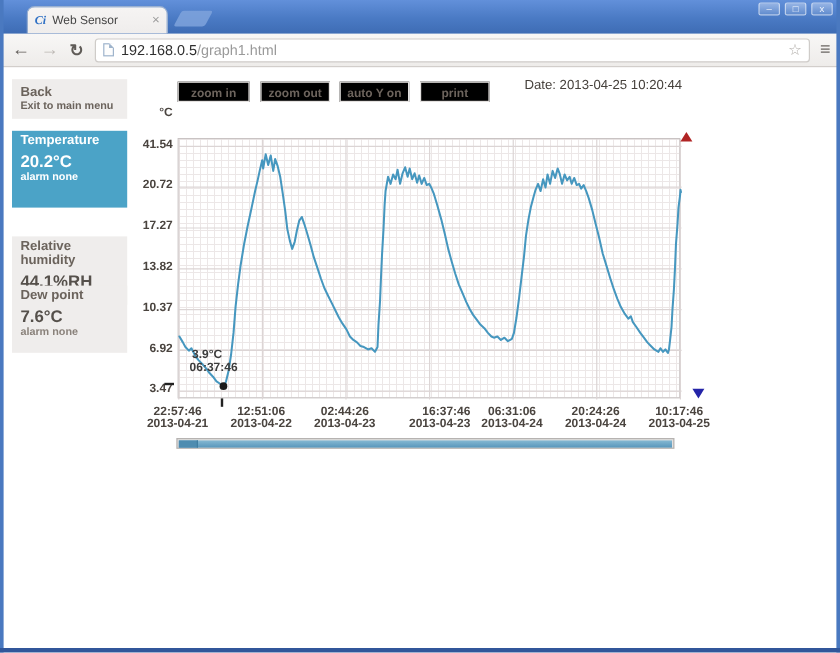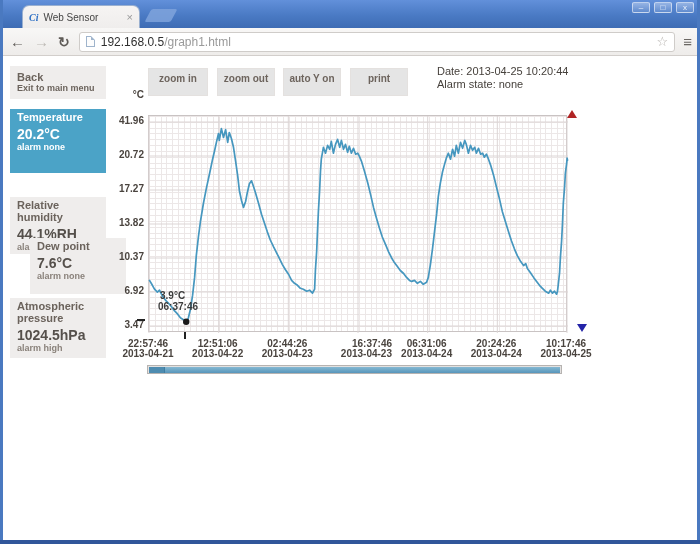--- a/index.html
+++ b/index.html
@@ -52,25 +52,25 @@
   .side-box { position:absolute; left:7px; width:96px; background:#efedec; padding:2px 7px; cursor:pointer; }
   .side-box .t  { font-size:11px; font-weight:bold; color:#6b635c; line-height:12px; }
   .side-box .v  { font-size:14px; font-weight:bold; color:#55504b; margin-top:4px; line-height:15px; }
   .side-box .a  { font-size:9px;  font-weight:bold; color:#8a827b; line-height:10px; }
   .side-box.sel { background:#4ba3c7; }
   .side-box.sel .t, .side-box.sel .v, .side-box.sel .a { color:#fff; }
   #box-back { top:10px; height:33px; padding-top:5px; }
   #box-back .sub { font-size:9px; font-weight:bold; color:#6b635c; }
   #box-temp { top:53px; height:64px; }
   #box-hum  { top:121px; height:57px;margin-top:20px; }
-  #box-dew  { top:182px; height:56px;margin-left:20px; }
+  #box-dew  { top:182px; height:56px; }
   #box-pres { top:242px; height:60px; }
 
   
-  .gbtn { position:absolute; top:12px; height:28px; background:#e5e5e5; border:1px solid #e4e1df;
+  .gbtn { position:absolute; top:12px; height:17px; background:#000000; border:1px solid #e4e1df;
     font-family:"Liberation Sans", sans-serif; font-size:10px; font-weight:bold; color:#6d645d;
     text-align:center; line-height:19px; cursor:pointer; }
   #btn-zoom-in  { left:145px; width:60px; }
   #btn-zoom-out { left:214px; width:58px; }
   #btn-auto-y   { left:280px; width:58px;text-align:center; }
   #btn-print    { left:347px; width:58px; }
   #status { position:absolute; left:434px; top:9px; font-size:11px; font-weight:normal; color:#46413c; line-height:13px; }
 
   
   #chart { position:absolute; left:145px; top:59px; width:419px; height:217px; }
@@ -156,40 +156,34 @@
       <div class="v">44.1%RH</div>
       <div class="a">alarm none</div>
     </div>
 
     <div class="side-box" id="box-dew">
       <div class="t">Dew point</div>
       <div class="v">7.6°C</div>
       <div class="a">alarm none</div>
     </div>
 
-    <div class="side-box" id="box-pres">
-      <div class="t">Atmospheric pressure</div>
-      <div class="v">1024.5hPa</div>
-      <div class="a">alarm high</div>
-    </div>
 
     <div class="gbtn" id="btn-zoom-in">zoom in</div>
     <div class="gbtn" id="btn-zoom-out">zoom out</div>
     <div class="gbtn" id="btn-auto-y">auto Y on</div>
     <div class="gbtn" id="btn-print">print</div>
 
     <div id="status">
       <div>Date: 2013-04-25 10:20:44</div>
-      <div>Alarm state: none</div>
     </div>
 
     <div id="chart">
       <div id="unit-label">°C</div>
       <div id="y-labels">
-          <div class="ytick" style="top: 0px;">41.96</div>
+          <div class="ytick" style="top: 0px;">41.54</div>
           <div class="ytick" style="top: 34px;">20.72</div>
           <div class="ytick" style="top: 68px;">17.27</div>
           <div class="ytick" style="top: 102px;">13.82</div>
           <div class="ytick" style="top: 136px;">10.37</div>
           <div class="ytick" style="top: 170px;">6.92</div>
           <div class="ytick" style="top: 204px;">3.47</div>
         </div>
       <div id="plot">
         <svg id="plot-svg" width="419" height="217" viewBox="0 0 419 217">
             <line x1="0.0" y1="0" x2="0.0" y2="217" stroke="#dcd5d5" stroke-width="1"></line>

